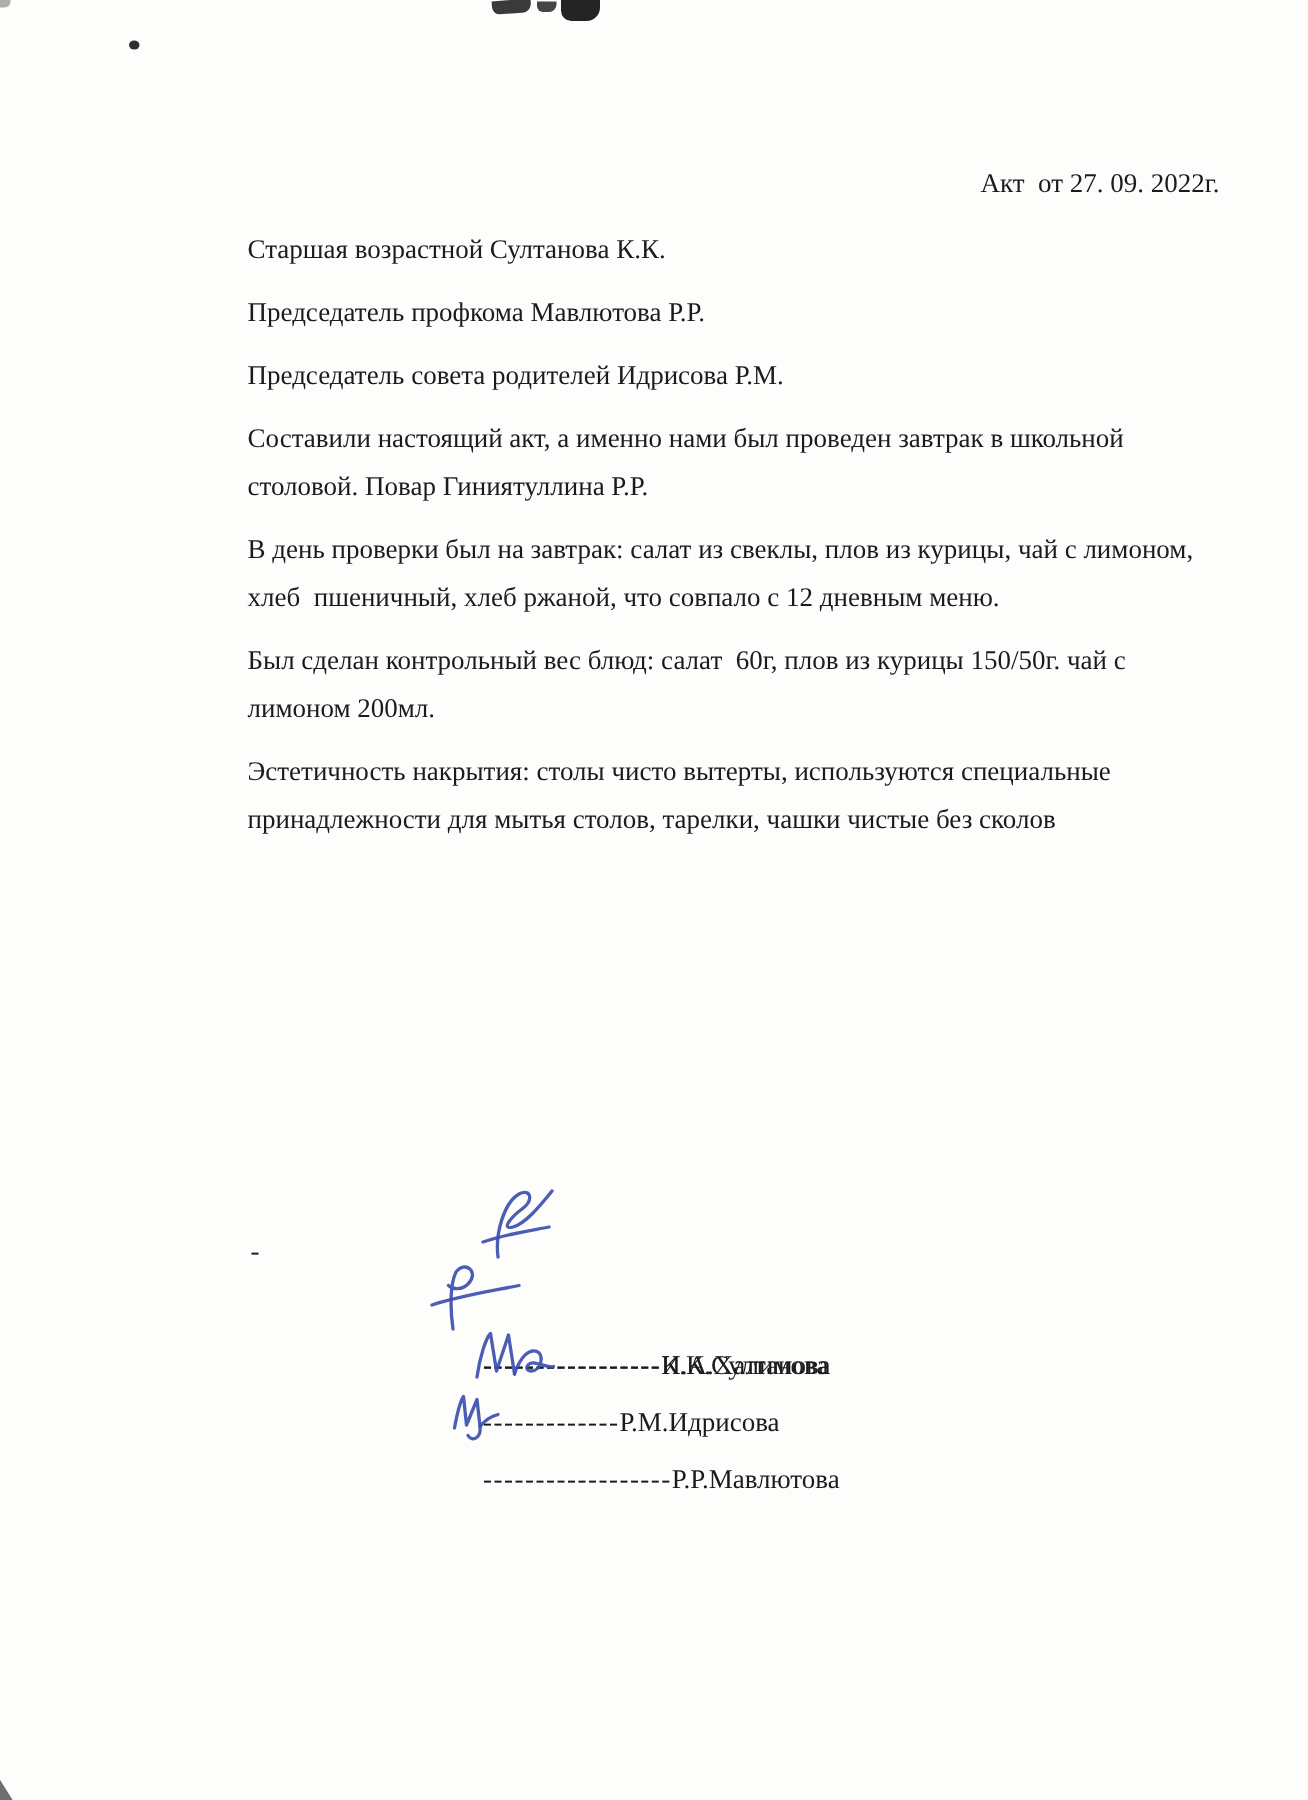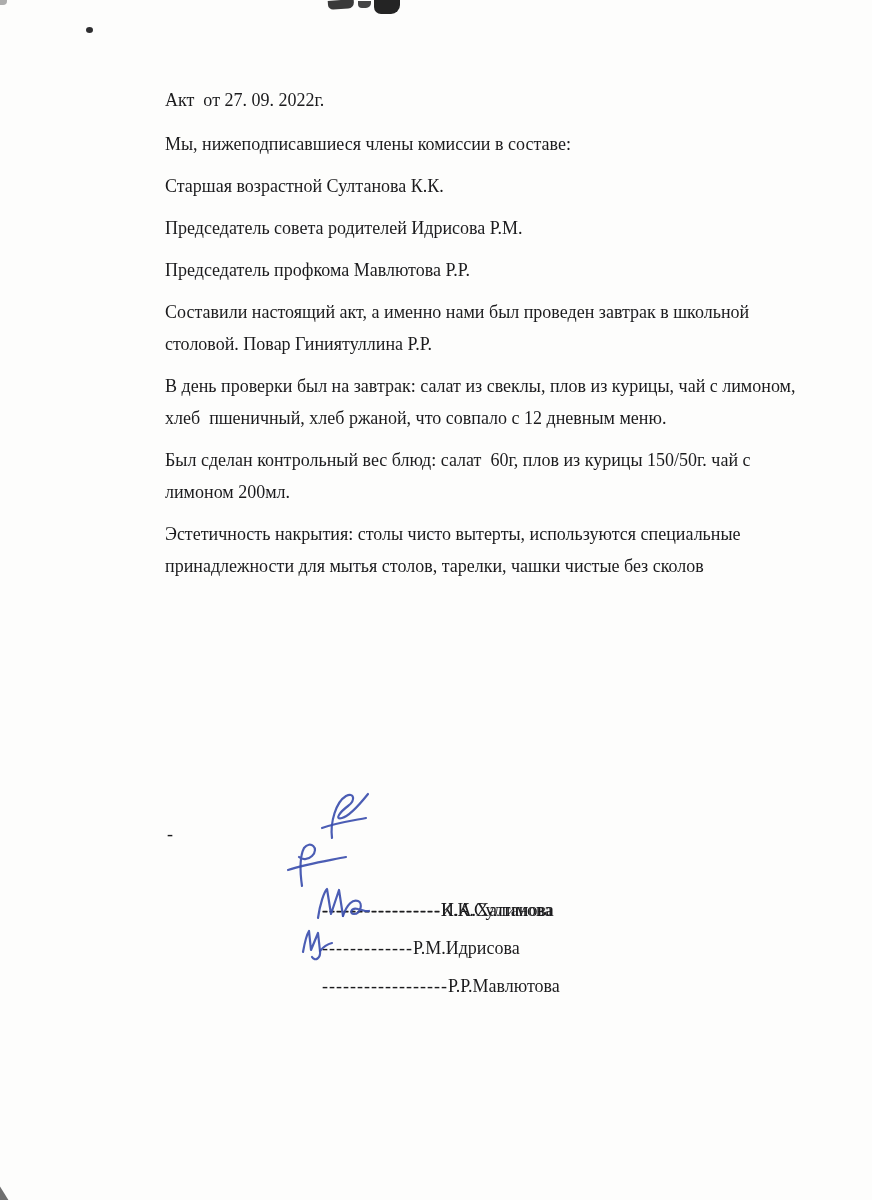--- a/index.html
+++ b/index.html
@@ -17,23 +17,24 @@
 
   .content {
     position:absolute;
     left:165px; top:84px;
     width:648px;
     font-size:18px;
     line-height:32px;
   }
 
   .doc-title {
-    text-align:left;
+    text-align:right;
     white-space:pre-wrap;
     margin-bottom:12px;
+    margin-top:22px;
   }
 
   .para {
     white-space:pre-wrap;
     margin-bottom:10px;
   }
 
   
   .sig-block {
     position:absolute;
@@ -87,24 +88,23 @@
 
   <div class="artifact smudge-1"></div>
   <div class="artifact smudge-2"></div>
   <div class="artifact smudge-3"></div>
   <div class="artifact speck"></div>
   <div class="artifact corner-tl"></div>
   <div class="artifact corner-bl"></div>
 
   <div class="content">
     <div class="doc-title">Акт  от 27. 09. 2022г.</div>
-    <p class="para">Мы, нижеподписавшиеся члены комиссии в составе:</p>
     <p class="para">Старшая возрастной Султанова К.К.</p>
+    <p class="para">Председатель профкома Мавлютова Р.Р.</p>
     <p class="para">Председатель совета родителей Идрисова Р.М.</p>
-    <p class="para">Председатель профкома Мавлютова Р.Р.</p>
     <p class="para">Составили настоящий акт, а именно нами был проведен завтрак в школьной столовой. Повар Гиниятуллина Р.Р.</p>
     <p class="para">В день проверки был на завтрак: салат из свеклы, плов из курицы, чай с лимоном, хлеб  пшеничный, хлеб ржаной, что совпало с 12 дневным меню.</p>
     <p class="para">Был сделан контрольный вес блюд: салат  60г, плов из курицы 150/50г. чай с лимоном 200мл.</p>
     <p class="para">Эстетичность накрытия: столы чисто вытерты, используются специальные принадлежности для мытья столов, тарелки, чашки чистые без сколов</p>
   </div>
 
   <div class="sig-block">
     <div class="sig-row">
       <span class="lone-dash">-</span>
       <span class="dashes">-----------------</span><span>И.А.Халимова</span>

